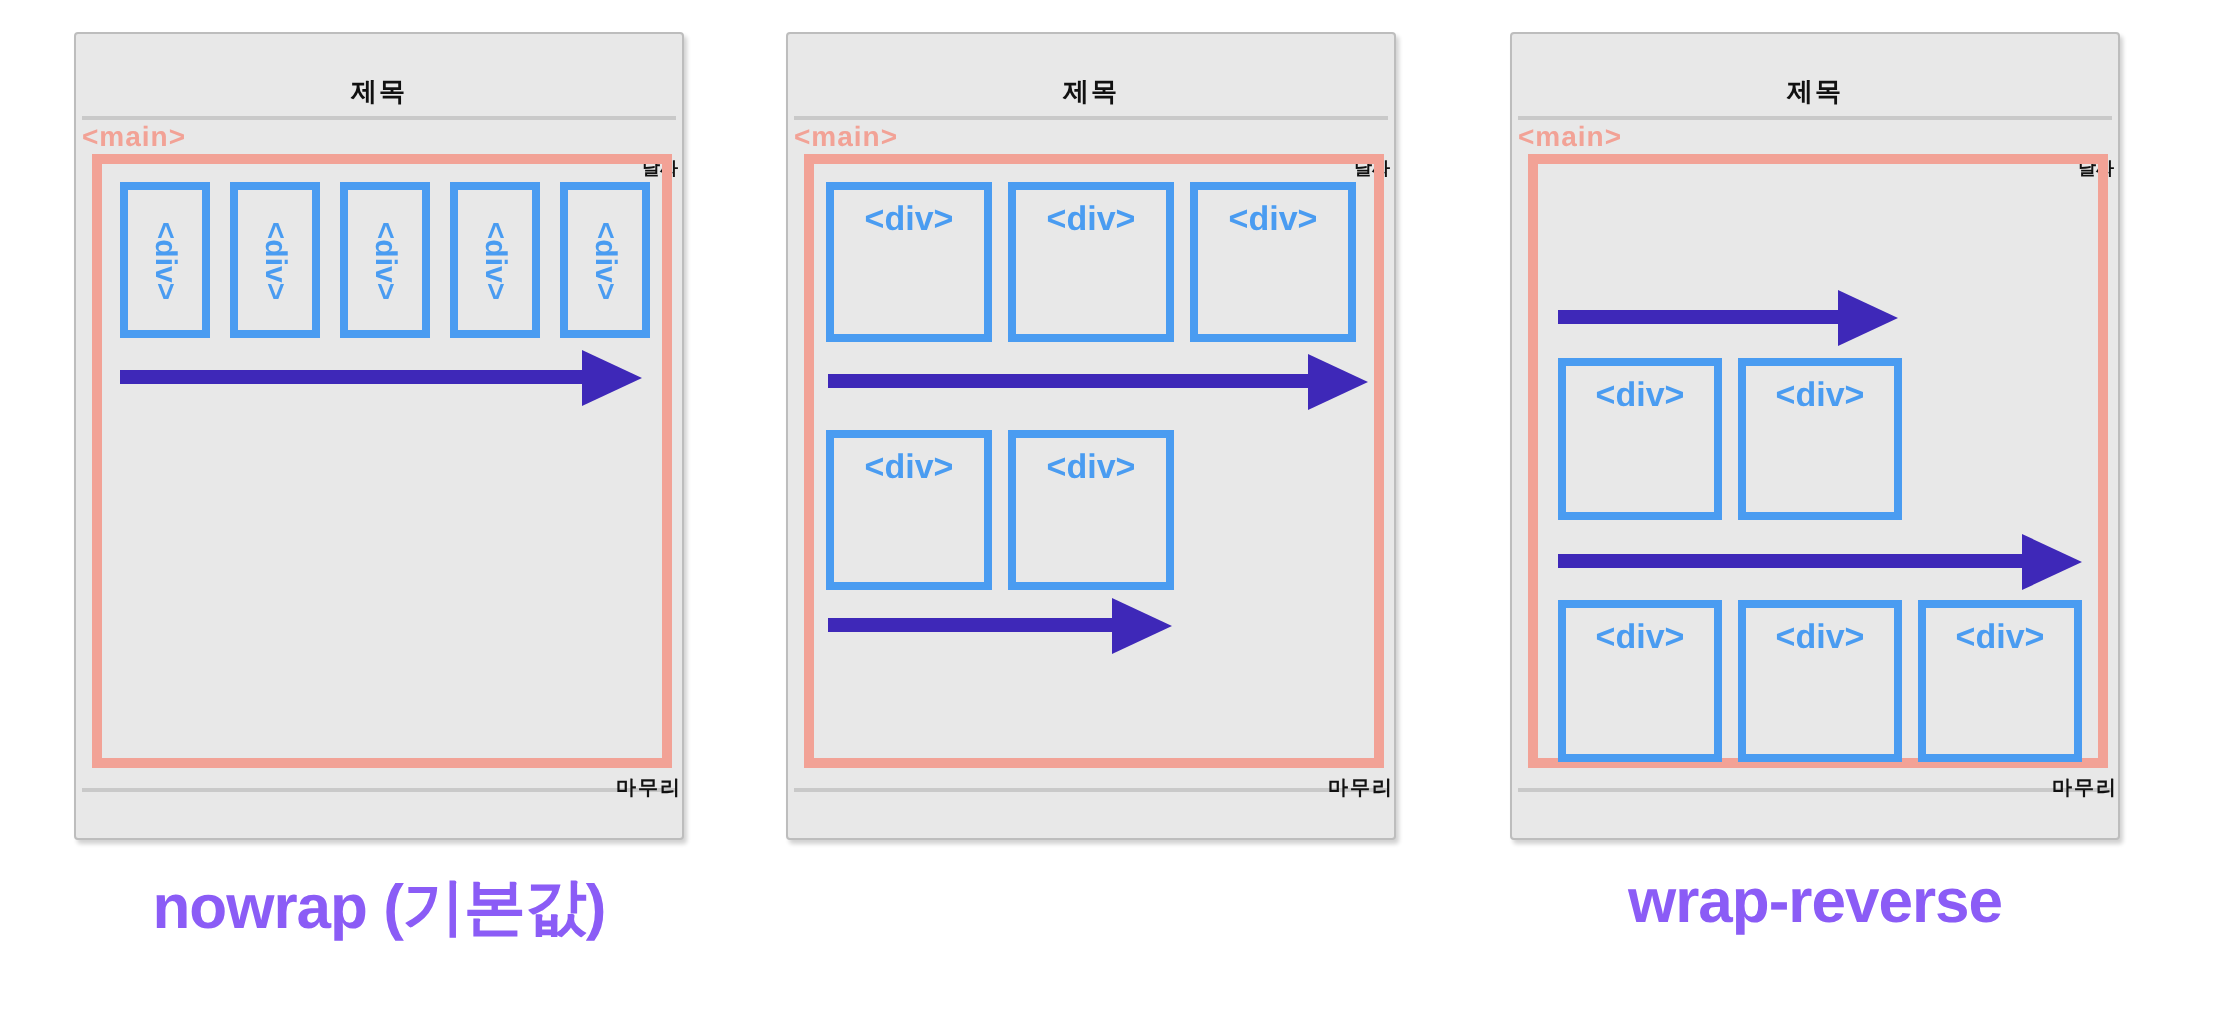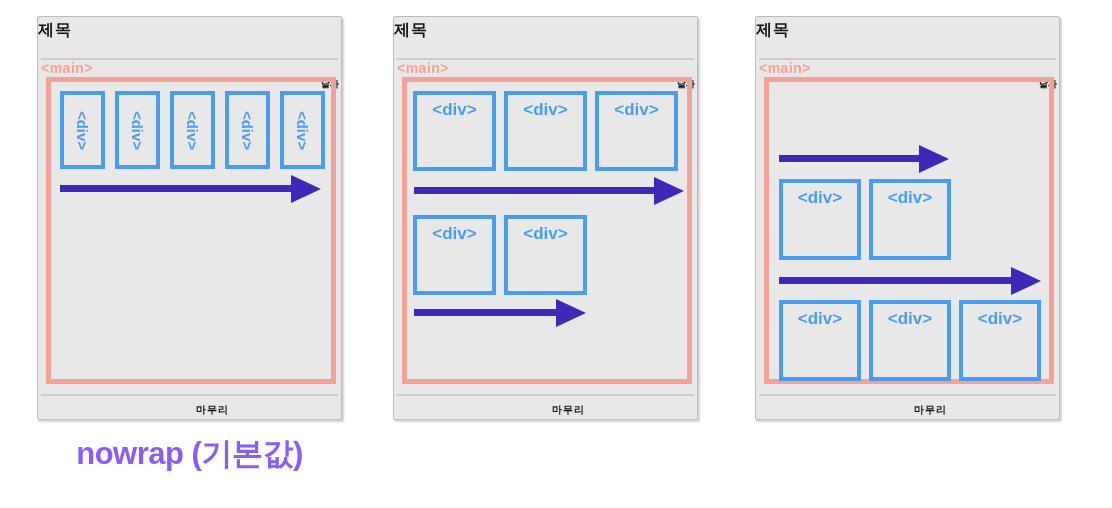--- a/index.html
+++ b/index.html
@@ -17,40 +17,40 @@
     position:relative;overflow:hidden;
   }
   .canvas{position:absolute;inset:0;}
   .panel{
     position:absolute;top:16px;width:305px;height:404px;
     background:var(--panelbg);
     border:1px solid #bdbdbd;border-radius:2px;
     box-shadow:1.5px 2px 2px rgba(0,0,0,0.18);
   }
   .panel-title{
-    position:absolute;top:3px;left:0;width:100%;
-    font-size:16px;font-weight:bold;color:var(--ink);letter-spacing:1px;
+    position:absolute;top:20px;left:0;width:100%;text-align:center;
+    font-size:13px;font-weight:bold;color:var(--ink);letter-spacing:1px;
   }
   .sep{
     position:absolute;left:3px;right:3px;height:2px;
     background:var(--linegrey);border-bottom:2px solid #c9c9c9;
   }
   .sep.top{top:41px;}
   .sep.bottom{bottom:23px;}
   .main-tag{
     position:absolute;top:43px;left:3px;z-index:2;
     font-size:14px;font-weight:bold;color:var(--salmon);letter-spacing:0.5px;
   }
   .date-label{
     position:absolute;top:61px;right:2px;
     font-size:9px;font-weight:bold;color:var(--ink);
   }
   .footer-label{
-    position:absolute;bottom:2px;left:0;width:100%;text-align:center;
-    font-size:10px;font-weight:bold;color:var(--ink);letter-spacing:1px;margin-left:23px;
+    position:absolute;bottom:18px;left:0;width:100%;text-align:right;
+    font-size:10px;font-weight:bold;color:var(--ink);letter-spacing:1px;
   }
   .main-rect{
     position:absolute;top:60px;left:8px;right:5px;bottom:35px;
     border:5px solid var(--salmon);
   }
   .row{position:absolute;display:flex;}
   .vbox{
     width:45px;height:78px;border:4px solid var(--blue);
     display:flex;align-items:center;justify-content:center;
     flex:none;
@@ -192,14 +192,15 @@
             <span>&lt;div&gt;</span>
           </div>
       </div>
     </div>
 
     <div class="sep bottom"></div>
     <div class="footer-label">마무리</div>
   </section>
 
   <div class="caption p1">nowrap (기본값)</div>
+  <div class="caption p3">wrap-reverse</div>
 
 </div>
 
 </body></html>

